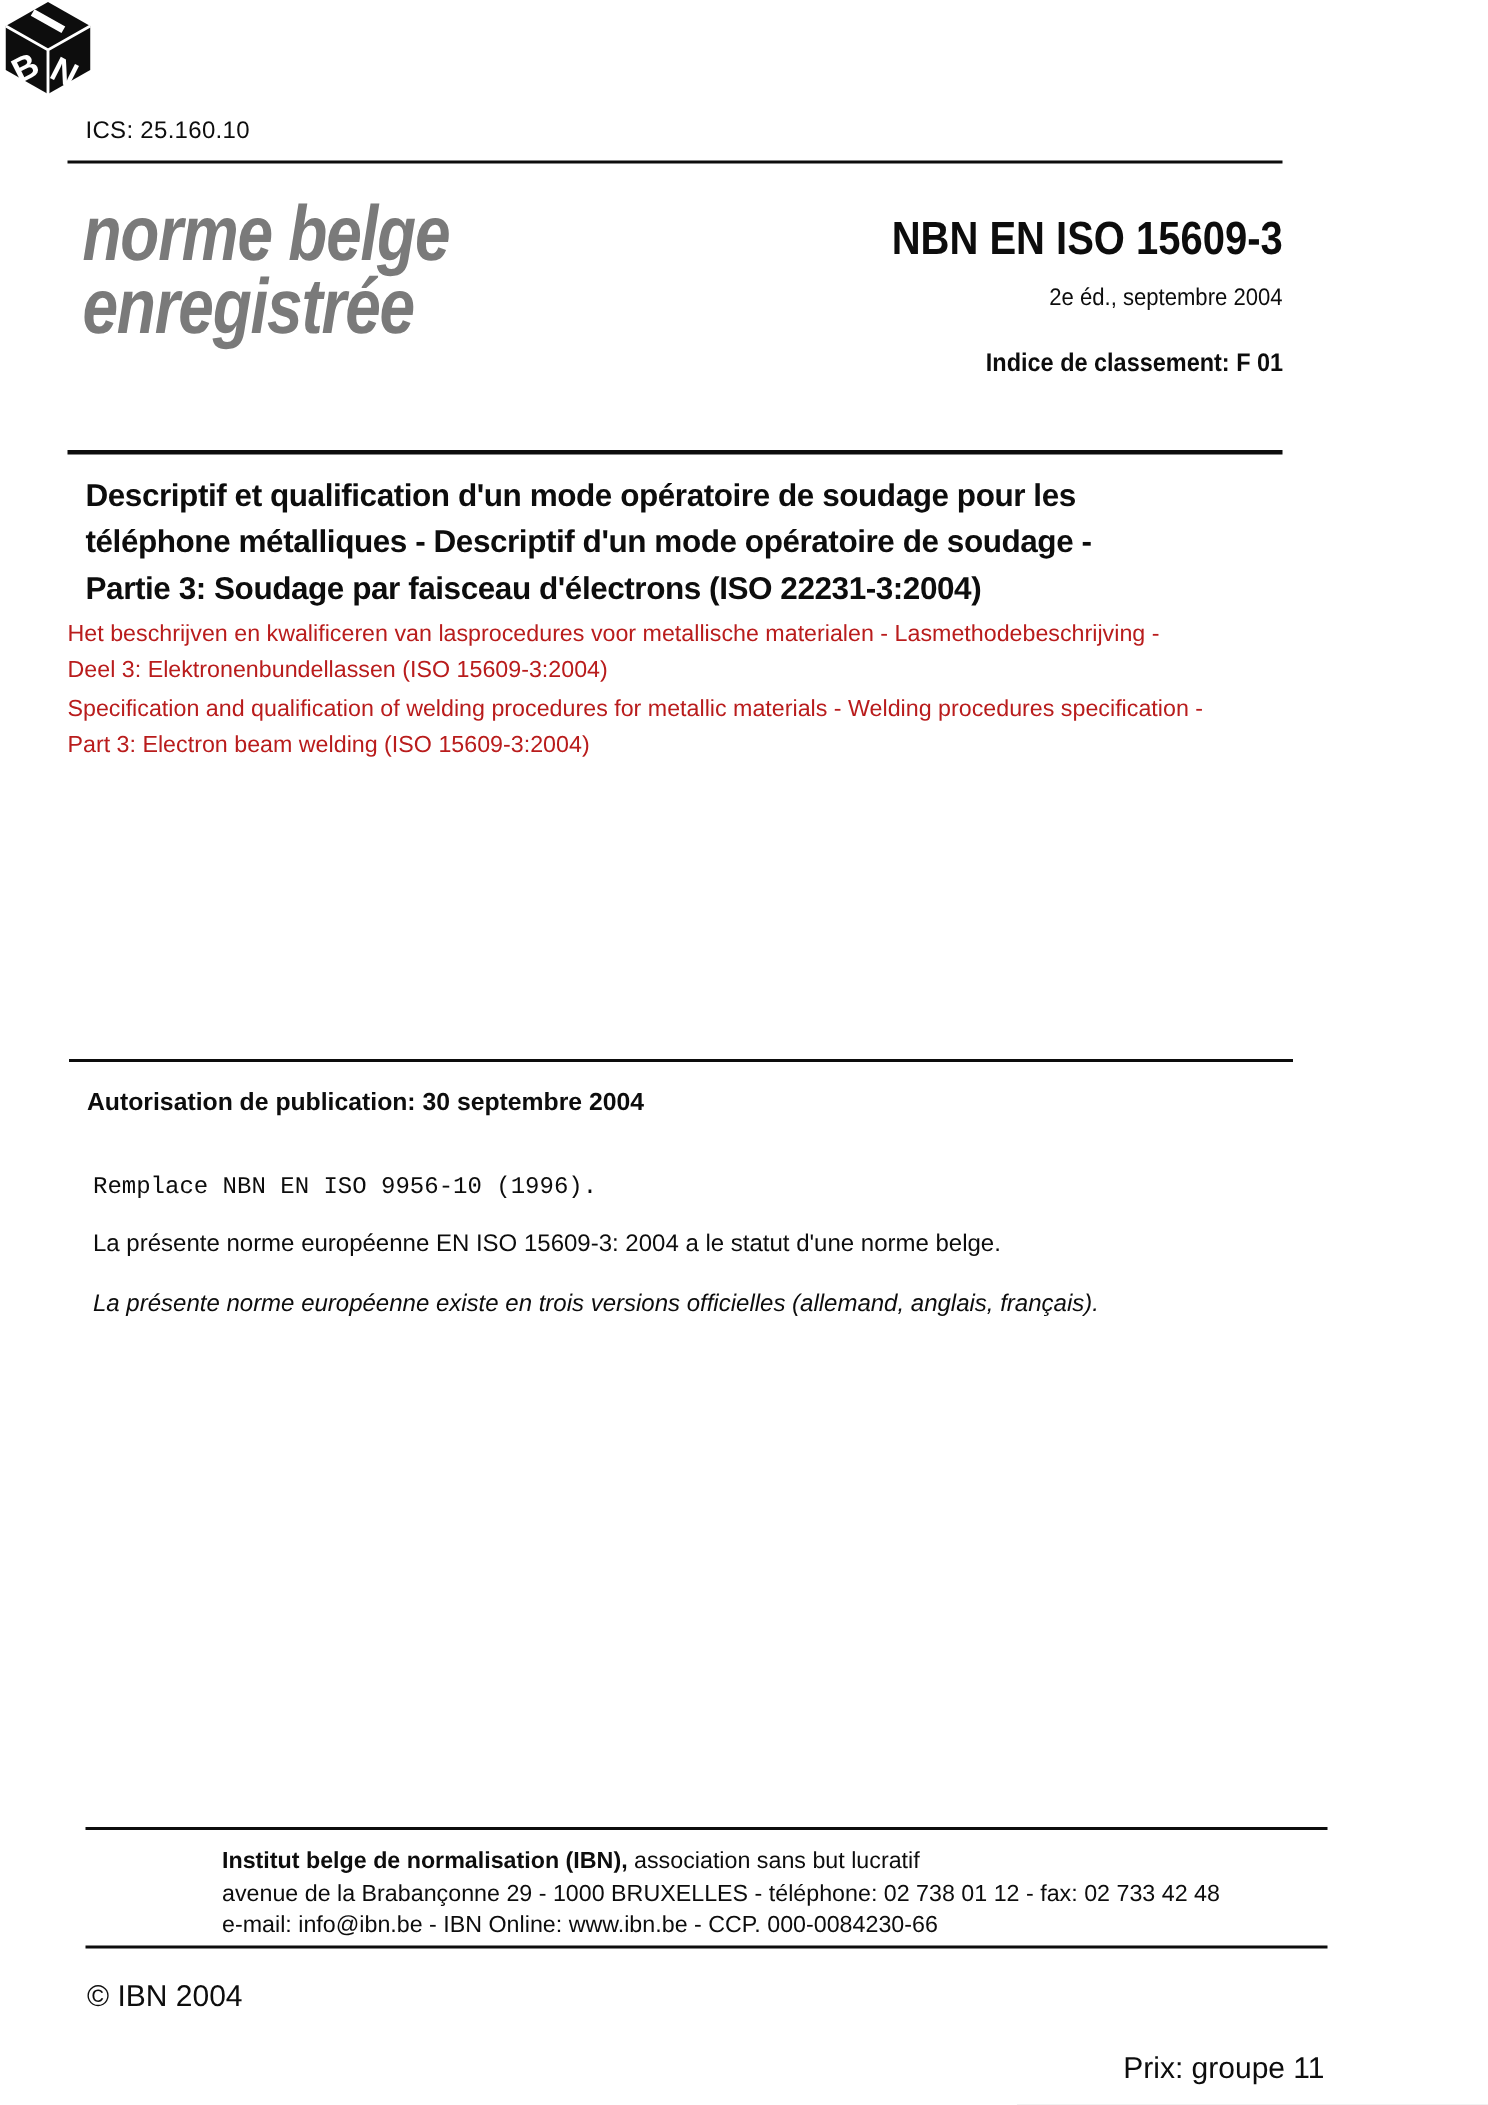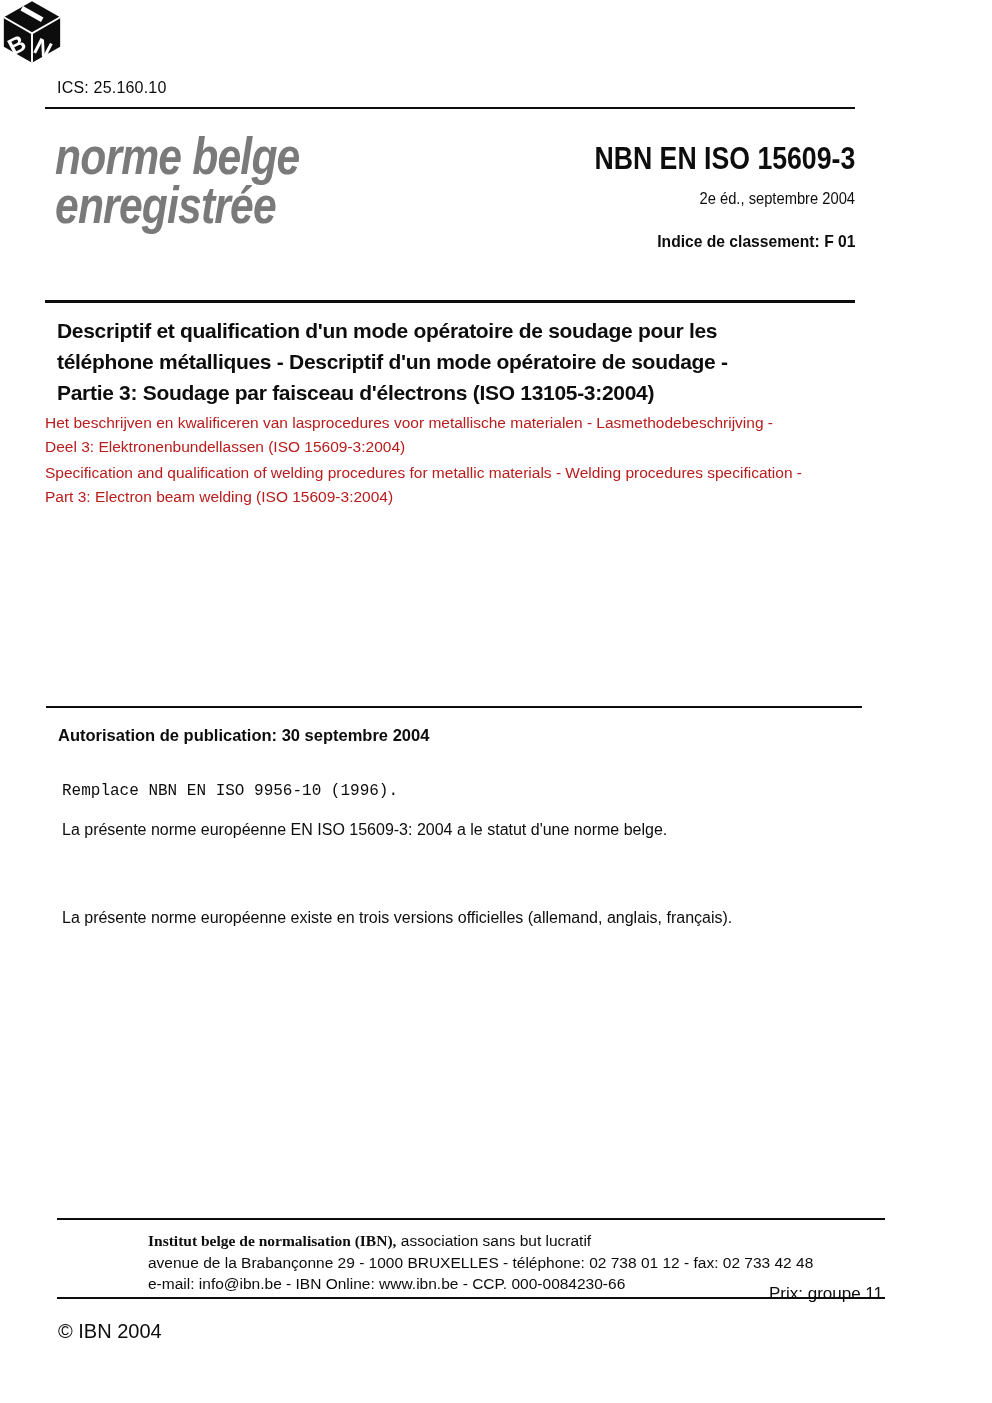--- a/index.html
+++ b/index.html
@@ -90,28 +90,28 @@
     left: 62px;
     font-size: 16px;
     width: 800px;
   }
   .footer-text {
     left: 148px; top: 1230px;
     font-size: 15.5px;
     line-height: 21.5px;
     white-space: nowrap;
   }
-  .footer-text b { font-weight: bold; font-family: Liberation Serif, serif; }
+  .footer-text b { font-weight: bold; }
   .copyright {
     left: 58px; top: 1320px;
     font-size: 20px;
   }
   .price {
-    right: 109px; top: 1284px;
-    font-size: 17px;
+    right: 109px; top: 1368px;
+    font-size: 20px;
   }
   .logo {
     left: 78px; top: 1234px;
     width: 64px; height: 64px;
   }
 </style>
 </head>
 <body>
 
 <div class="page">
@@ -133,21 +133,21 @@
   <div class="abs head-right edition">2e éd., septembre 2004</div>
   <div class="abs head-right classement">Indice de classement: F 01</div>
 
   
   <div class="rule" style="left:45px; top:300px; width:810px; height:3px;"></div>
 
   
   <div class="abs title-fr">
     <div>Descriptif et qualification d'un mode opératoire de soudage pour les</div>
     <div>téléphone métalliques - Descriptif d'un mode opératoire de soudage -</div>
-    <div>Partie 3: Soudage par faisceau d'électrons (ISO 13105-3:2004)</div>
+    <div>Partie 3: Soudage par faisceau d'électrons (ISO 22231-3:2004)</div>
   </div>
 
   
   <div class="abs title-sub title-nl">
     <div>Het beschrijven en kwalificeren van lasprocedures voor metallische materialen - Lasmethodebeschrijving -</div>
     <div>Deel 3: Elektronenbundellassen (ISO 15609-3:2004)</div>
   </div>
 
   
   <div class="abs title-sub title-en">
@@ -155,21 +155,21 @@
     <div>Part 3: Electron beam welding (ISO 15609-3:2004)</div>
   </div>
 
   
   <div class="rule" style="left:46px; top:706px; width:816px;"></div>
 
   
   <div class="abs auth-heading">Autorisation de publication: 30 septembre 2004</div>
   <div class="abs auth-p" style="top:782px;font-family:Liberation Mono, monospace;">Remplace NBN EN ISO 9956-10 (1996).</div>
   <div class="abs auth-p" style="top:821px;">La présente norme européenne EN ISO 15609-3: 2004 a le statut d'une norme belge.</div>
-  <div class="abs auth-p" style="top:909px;">La présente norme européenne existe en trois versions officielles (allemand, anglais, français).</div>
+  <div class="abs auth-p" style="top:861px;font-style:italic;">La présente norme européenne existe en trois versions officielles (allemand, anglais, français).</div>
 
   
   <div class="rule" style="left:57px; top:1218px; width:828px;"></div>
 
   <svg class="logo" viewBox="0 0 100 100" aria-hidden="true">
     <polygon points="50,2 94,27 94,73 50,98 6,73 6,27" fill="#0d0d0d"></polygon>
     <path d="M6,27 L50,52 L94,27 M50,52 L50,98" stroke="#ffffff" stroke-width="3" fill="none"></path>
     <line x1="34" y1="13" x2="66" y2="31" stroke="#ffffff" stroke-width="8"></line>
     <text x="14" y="83" fill="#ffffff" font-size="36" font-weight="bold" font-family="Liberation Sans, sans-serif" transform="rotate(-27 26 72)">B</text>
     <text x="54" y="88" fill="#ffffff" font-size="36" font-weight="bold" font-family="Liberation Sans, sans-serif" transform="rotate(27 68 76)">N</text>

